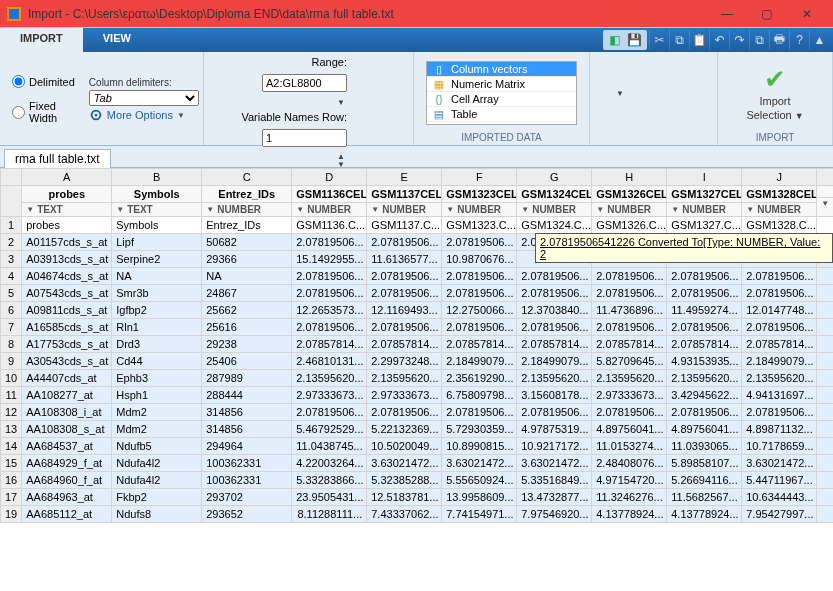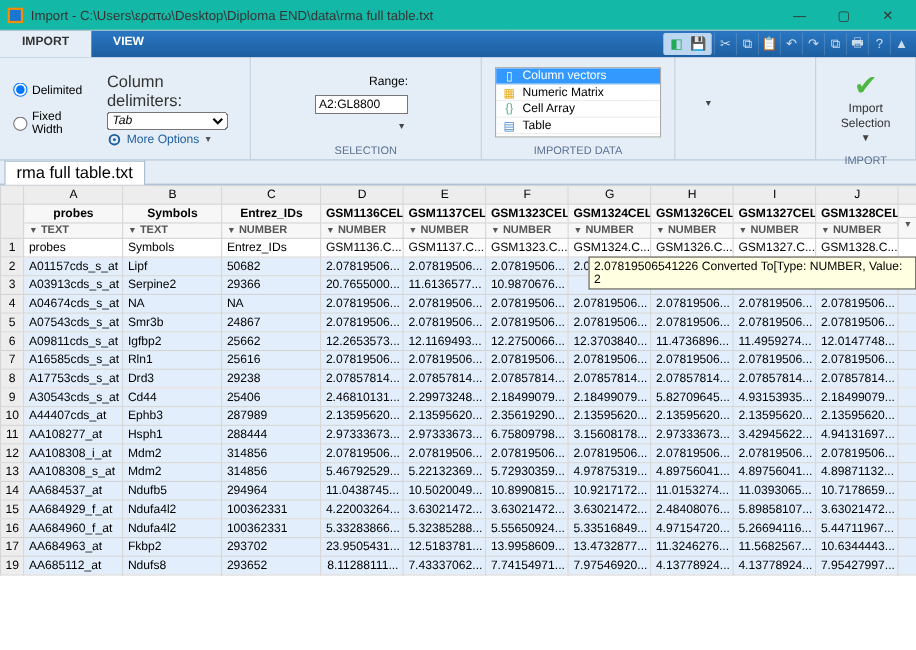--- a/index.html
+++ b/index.html
@@ -1,19 +1,19 @@
 <!DOCTYPE html>
 <html><head>
 <meta charset="utf-8">
 <style>
 * { box-sizing: border-box; margin: 0; padding: 0; font-family: "Segoe UI", Tahoma, sans-serif; }
 body { background: #f0f0f0; width: 833px; height: 591px; overflow: hidden; font-size: 12px; }
 
 
-.titlebar { background: #14b8a6; height: 28px; display: flex; align-items: center; padding: 0 6px; border-bottom: 1px solid #ccc; }
+.titlebar { background: #ef4444; height: 28px; display: flex; align-items: center; padding: 0 6px; border-bottom: 1px solid #ccc; }
 .titlebar .app-icon { width: 16px; height: 16px; margin-right: 6px; }
 .titlebar .title { flex: 1; font-size: 12px; color: #333; }
 .titlebar .winbtn { width: 40px; height: 26px; display: flex; align-items: center; justify-content: center; color: #333; }
 
 
 .tabstrip { background: linear-gradient(#2a77c4,#1d5e9f); height: 24px; display: flex; position: relative; }
 .tabstrip .tab { padding: 4px 20px; color: #fff; font-size: 11px; font-weight: bold; cursor: pointer; }
 .tabstrip .tab.active { background: #e5eef7; color: #333; }
 .tabstrip .spacer { flex: 1; }
 .tabstrip .right-icons { display: flex; align-items: center; padding-right: 4px; }
@@ -26,21 +26,21 @@
 .ribbon { background: #e5eef7; height: 94px; display: flex; border-bottom: 1px solid #a0b8d0; }
 .ribbon .group { border-right: 1px solid #c0d0e0; padding: 4px 12px 2px 12px; display: flex; flex-direction: column; justify-content: space-between; }
 .ribbon .group .group-label { font-size: 10px; color: #5a7090; text-align: center; margin-top: 2px; }
 .ribbon .group .content { flex: 1; display: flex; align-items: center; }
 
 
 .delim-content { display: flex; flex-direction: column; gap: 3px; font-size: 11px; }
 .radio-row { display: flex; align-items: center; gap: 4px; }
 .radio-row input { margin: 0; }
 .delim-right { margin-left: 14px; display:flex; flex-direction:column; gap:2px;}
-.delim-right label{font-size:15px; color:#333;}
+.delim-right label{font-size:10px; color:#333;}
 .delim-right select{font-size:11px; width:110px;font-style:italic;}
 .more-opts { display:flex; align-items:center; gap:4px; color:#1d5e9f; font-size:11px; cursor:pointer;}
 .gear{width:14px;height:14px;display:inline-block;}
 
 
 .sel-content{display:flex; flex-direction:column; gap:4px; font-size:11px;}
 .sel-row{display:flex; align-items:flex-end; gap:6px;flex-direction:column;}
 .sel-row label{width:122px; text-align:right;}
 .sel-row input{width:85px; font-size:11px; padding:1px 2px;margin-left:46px;}
 .sel-row .dd{width:12px;text-align:center;color:#444;}
@@ -56,39 +56,39 @@
 .unimp .dd{color:#444;}
 
 
 .import-btn{display:flex;flex-direction:column;align-items:center;justify-content:center;padding:6px 10px;cursor:pointer;}
 .import-btn .check{font-size:26px;color:#4fb845;}
 .import-btn .lbl{font-size:11px;text-align:center;line-height:1.2;color:#333;}
 .import-btn .dd{font-size:9px;color:#444;}
 
 
 .filetabs{background:#e5eef7;height:22px;display:flex;align-items:flex-end;padding-left:4px;border-bottom:1px solid #a0b8d0;}
-.filetab{background:#fff;border:1px solid #a0b8d0;border-bottom:none;padding:2px 10px;font-size:15px;position:relative;top:1px;}
+.filetab{background:#fff;border:1px solid #a0b8d0;border-bottom:none;padding:2px 10px;font-size:12px;position:relative;top:1px;}
 
 
 .grid-wrap{overflow:auto;height:calc(591px - 28px - 24px - 94px - 22px);background:#fff;}
 table.grid{border-collapse:collapse;width:max-content;}
 table.grid th, table.grid td{border:1px solid #d4d4d4;font-size:11px;white-space:nowrap;overflow:hidden;}
 .colhead{background:#ededed;text-align:center;font-weight:normal;padding:2px 0;}
 .rowhead{background:#ededed;text-align:center;font-weight:normal;width:20px;padding:2px 4px;}
 .colhead.corner{width:20px;}
 th.varhead{background:#f7f7f7;padding:0;}
 .varhead .vh-name{font-weight:bold;padding:2px 4px;border-bottom:1px solid #d4d4d4;text-align:center;font-size:11px;}
 .varhead .vh-type{display:flex;align-items:center;padding:1px 4px;font-size:10px;color:#555;}
 .varhead .vh-type .dd{margin-right:3px;}
 td.cell{padding:2px 4px;background:#e2eefb;}
 td.cell.r{text-align:right;}
 tr.r1 td.cell{background:#fff;}
 .col-w-text{width:90px;max-width:90px;}
 .col-w-num{width:75px;max-width:75px;}
-.tooltip{position:absolute;background:#ffffe1;border:1px solid #555;padding:2px 4px;font-size:11px;pointer-events:none;z-index:10;}
+.tooltip{position:absolute;background:#ffffe1;border:1px solid #555;padding:2px 4px;font-size:11px;pointer-events:none;z-index:10;text-decoration:underline;}
 .droparrow{font-size:8px;color:#555;}
 </style>
 </head>
 <body>
 
 <div class="titlebar">
   <span class="app-icon">
     <svg viewBox="0 0 16 16">
         <rect x="1" y="1" width="14" height="14" fill="#fb8c00"></rect>
         <rect x="3" y="3" width="10" height="10" fill="#1976d2"></rect>
@@ -116,21 +116,21 @@
     <div class="ticon">↷</div>
     <div class="ticon">⧉</div>
     <div class="ticon">🖶</div>
     <div class="ticon">?</div>
     <div class="ticon">▲</div>
   </div>
 </div>
 
 <div class="ribbon">
 
-  <div class="group" style="width:228px">
+  <div class="group" style="width:204px">
     <div class="content">
       <div class="delim-content" style="gap:12px">
         <div class="radio-row">
           <input type="radio" checked="" style="">
           <span>Delimited</span>
         </div>
         <div class="radio-row">
           <input type="radio" style="">
           <span>Fixed Width</span>
         </div>
@@ -153,20 +153,25 @@
   </div>
 
   <div class="group" style="width:210px">
     <div class="content">
       <div class="sel-content">
         <div class="sel-row">
           <label>Range:</label>
           <input value="A2:GL8800" style="">
           <span class="dd droparrow">▼</span>
         </div>
+        <div class="sel-row">
+          <label>Variable Names Row:</label>
+          <input value="1" style="">
+          <span class="dd" style="font-size:8px;line-height:1">▲<br>▼</span>
+        </div>
       </div>
     </div>
     <div class="group-label">SELECTION</div>
   </div>
 
   <div class="group" style="width:176px">
     <div class="content">
       <div class="impdata-content">
         <div class="imp-row selected">
             <span class="ico">▯</span>
@@ -305,21 +310,21 @@
           <td class="cell col-w-num r">2.07819506...</td>
           <td class="cell col-w-num r">2.07819506...</td>
           <td class="cell col-w-num r">2.07819506...</td>
           <td class="cell col-w-num r">2.07</td>
         </tr>
         <tr class="">
           <th class="rowhead">3</th>
           <td class="cell col-w-text">A03913cds_s_at</td>
           <td class="cell col-w-text">Serpine2</td>
           <td class="cell col-w-text">29366</td>
-          <td class="cell col-w-num r">20.7655000...</td>
+          <td class="cell col-w-num r">15.1492955...</td>
           <td class="cell col-w-num r">11.6136577...</td>
           <td class="cell col-w-num r">10.9870676...</td>
           <td class="cell col-w-num r">12.079</td>
           <td class="cell col-w-num r"></td>
           <td class="cell col-w-num r"></td>
           <td class="cell col-w-num r"></td>
           <td class="cell col-w-num r"></td>
         </tr>
         <tr class="">
           <th class="rowhead">4</th>

